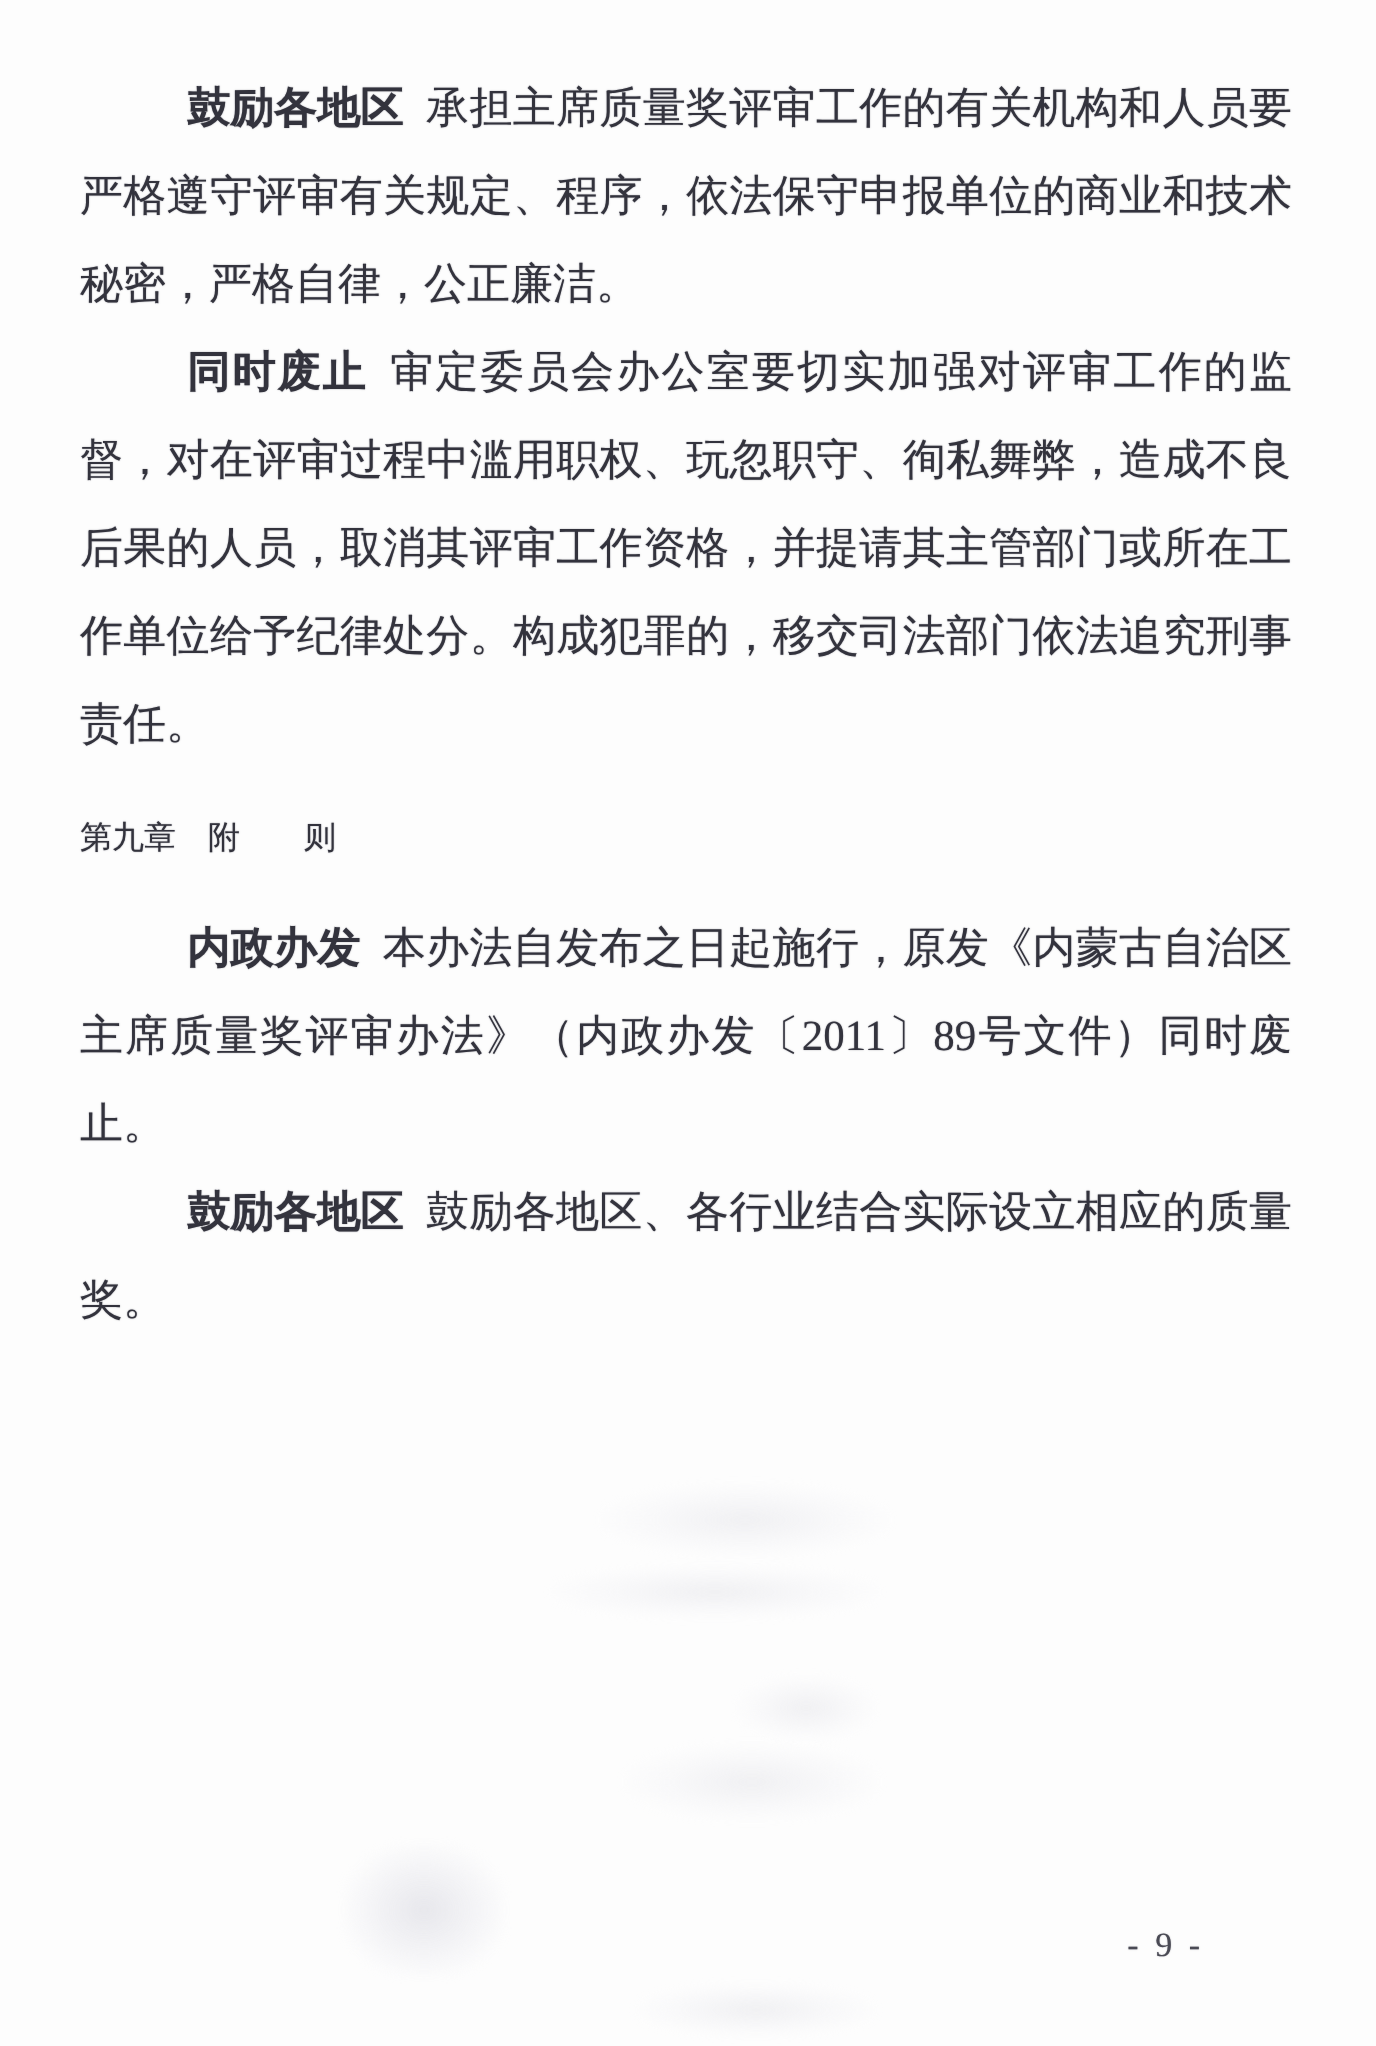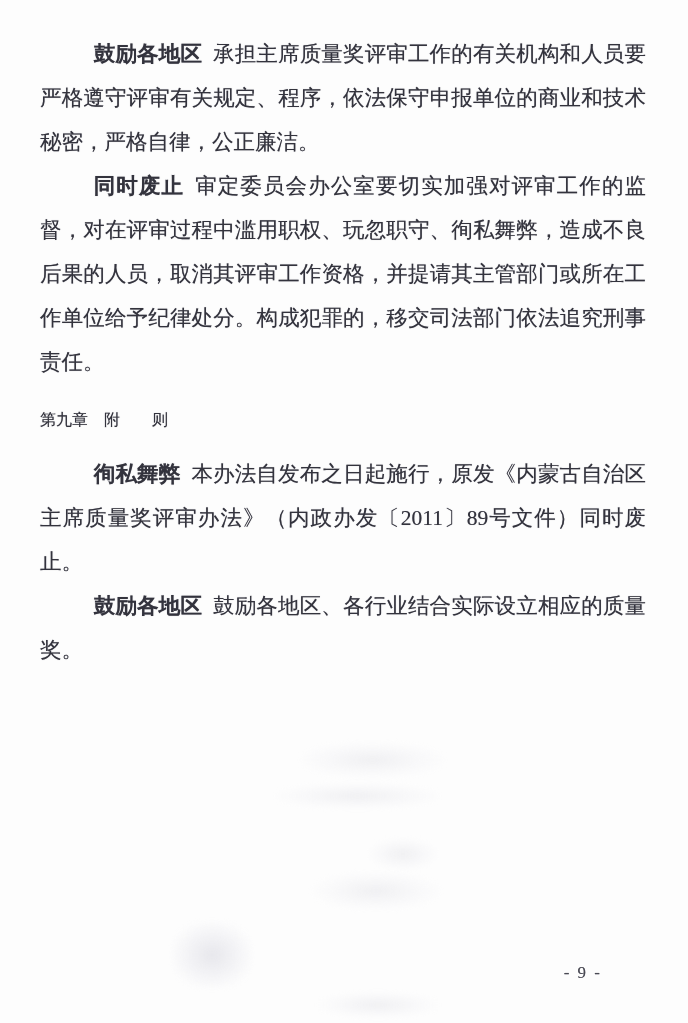--- a/index.html
+++ b/index.html
@@ -89,21 +89,21 @@
 
 <div class="page">
   <div class="content">
 
     <p class="para"><span class="article-lead">鼓励各地区</span><span>承担主席质量奖评审工作的有关机构和人员要严格遵守评审有关规定、程序，依法保守申报单位的商业和技术秘密，严格自律，公正廉洁。</span></p>
 
     <p class="para"><span class="article-lead">同时废止</span><span>审定委员会办公室要切实加强对评审工作的监督，对在评审过程中滥用职权、玩忽职守、徇私舞弊，造成不良后果的人员，取消其评审工作资格，并提请其主管部门或所在工作单位给予纪律处分。构成犯罪的，移交司法部门依法追究刑事责任。</span></p>
 
     <h2 class="chapter-heading">第九章　附　　则</h2>
 
-    <p class="para"><span class="article-lead">徇私舞弊</span><span>本办法自发布之日起施行，原发《内蒙古自治区主席质量奖评审办法》（内政办发〔2011〕89号文件）同时废止。</span></p>
+    <p class="para"><span class="article-lead">内政办发</span><span>本办法自发布之日起施行，原发《内蒙古自治区主席质量奖评审办法》（内政办发〔2011〕89号文件）同时废止。</span></p>
 
     <p class="para"><span class="article-lead">鼓励各地区</span><span>鼓励各地区、各行业结合实际设立相应的质量奖。</span></p>
 
   </div>
 
   <div class="artifact speckle a1"></div>
   <div class="artifact speckle a2"></div>
   <div class="artifact speckle a3"></div>
   <div class="artifact speckle a4"></div>
   <div class="artifact blob a5"></div>

